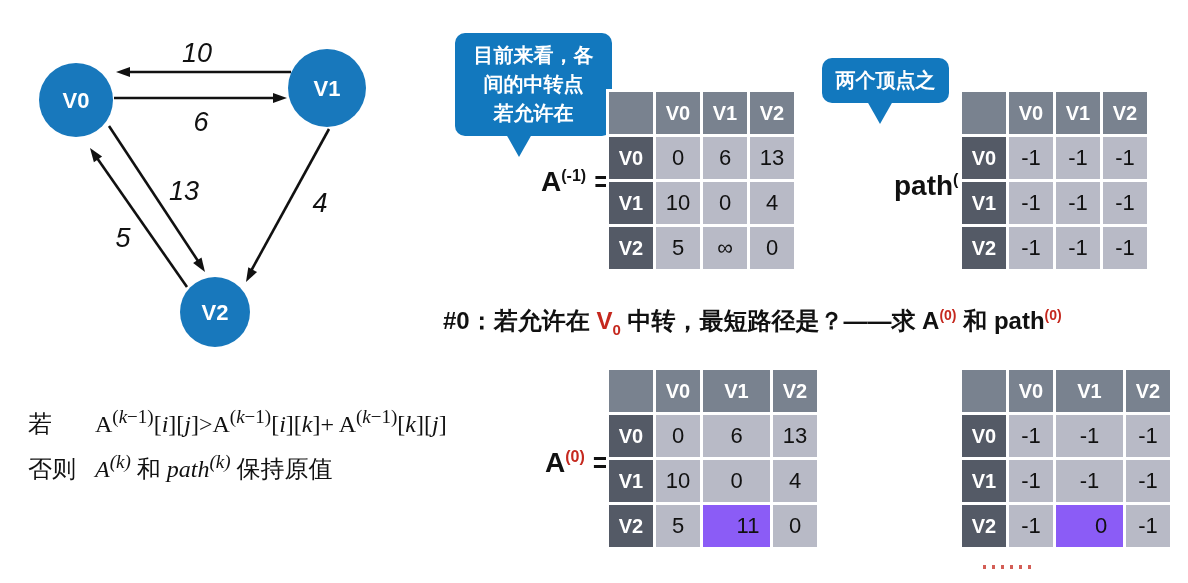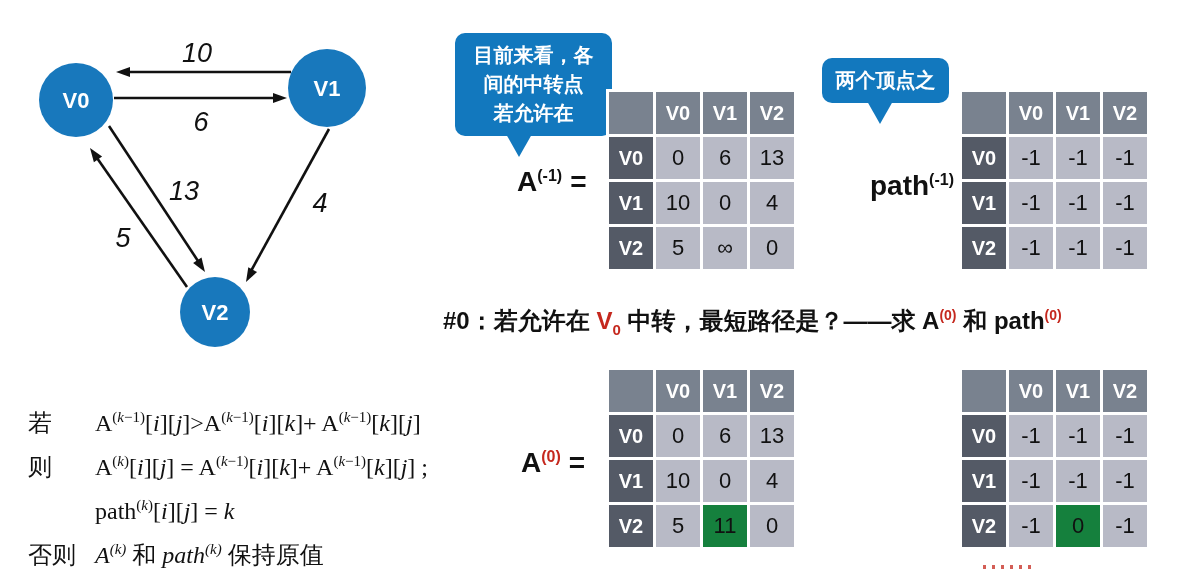--- a/index.html
+++ b/index.html
@@ -13,47 +13,47 @@
 
   
   .callout{position:absolute;background:#1278BE;color:#fff;border-radius:10px;
            font-weight:bold;font-size:20px;line-height:29px;text-align:center;
            padding:8px 3px;box-sizing:border-box;}
   .callout .tail{position:absolute;bottom:-21px;width:0;height:0;
            border-left:13px solid transparent;border-right:13px solid transparent;
            border-top:23px solid #1278BE;}
 
   
-  .mlabel{position:absolute;font-weight:bold;font-size:28px;color:#111;}
+  .mlabel{position:absolute;font-weight:bold;font-size:28px;color:#111;margin-left:24px;}
   .mlabel sup{font-size:16px;vertical-align:super;}
   .mlabel .eq{margin-left:8px;}
   .mlabel.supred sup{color:#C5281E;}
 
   
   .matrix-host{position:absolute;}
   table.matrix{border-collapse:separate;border-spacing:3px;background:#fff;}
   table.matrix th,table.matrix td{width:44px;height:42px;text-align:center;
         vertical-align:middle;padding:0;}
   table.matrix th{font-weight:bold;font-size:20px;color:#ffffff;}
   table.matrix th.chead{background:#79828F;}
   table.matrix th.rhead{background:#545A66;}
   table.matrix td{background:#B8BAC6;color:#111;font-size:22px;}
-  table.matrix td.hl{background:#15803d;}
+  table.matrix td.hl{background:#8b5cf6;padding-left:23px;}
 
   
   #heading{position:absolute;font-weight:bold;font-size:24px;white-space:nowrap;color:#111;}
   #heading .red{color:#C5281E;}
   #heading sup{font-size:14px;}
   #heading sub{font-size:15px;}
 
   
   #formula{position:absolute;font-family:"Liberation Serif","DejaVu Serif",serif;
            font-size:24px;line-height:38px;color:#111;}
   #formula .flabel{display:inline-block;width:67px;}
-  #formula .fexpr sup{font-size:15px;}
+  #formula .fexpr sup{font-size:19px;}
   #formula em{font-style:italic;}
 
   
   #clipped-red{position:absolute;left:983px;top:565px;width:52px;height:4px;
       background:repeating-linear-gradient(90deg,#C5281E 0 3px,transparent 3px 9px);
       opacity:.75;}
 </style>
 </head>
 <body>
 
@@ -232,25 +232,19 @@
 
   <div id="heading" style="left:443px;top:305px;">
     <span>#0：若允许在 </span><span class="red"><span>V</span><sub>0</sub></span><span> 中转，最短路径是？——求 </span><span><span>A</span><sup class="red">(0)</sup></span><span> 和 </span><span><span>path</span><sup class="red">(0)</sup></span>
   </div>
 
   <div id="formula" style="left:28px;top:398px;">
     <div class="frow">
       <span class="flabel">若</span><span class="fexpr">A<sup>(<em>k</em>−1)</sup>[<em>i</em>][<em>j</em>]&gt;A<sup>(<em>k</em>−1)</sup>[<em>i</em>][<em>k</em>]+ A<sup>(<em>k</em>−1)</sup>[<em>k</em>][<em>j</em>]</span>
     </div>
     <div class="frow">
-      <span class="flabel">则</span><span class="fexpr">A<sup>(<em>k</em>)</sup>[<em>i</em>][<em>j</em>] = A<sup>(<em>k</em>−1)</sup>[<em>i</em>][<em>k</em>]+ A<sup>(<em>k</em>−1)</sup>[<em>k</em>][<em>j</em>] ;</span>
-    </div>
-    <div class="frow">
-      <span class="flabel"></span><span class="fexpr">path<sup>(<em>k</em>)</sup>[<em>i</em>][<em>j</em>] = <em>k</em></span>
-    </div>
-    <div class="frow">
       <span class="flabel">否则</span><span class="fexpr"><em>A<sup>(k)</sup></em> 和 <em>path<sup>(k)</sup></em> 保持原值</span>
     </div>
   </div>
 
   <div id="clipped-red"></div>
 
 </div>
 
 </body></html>

